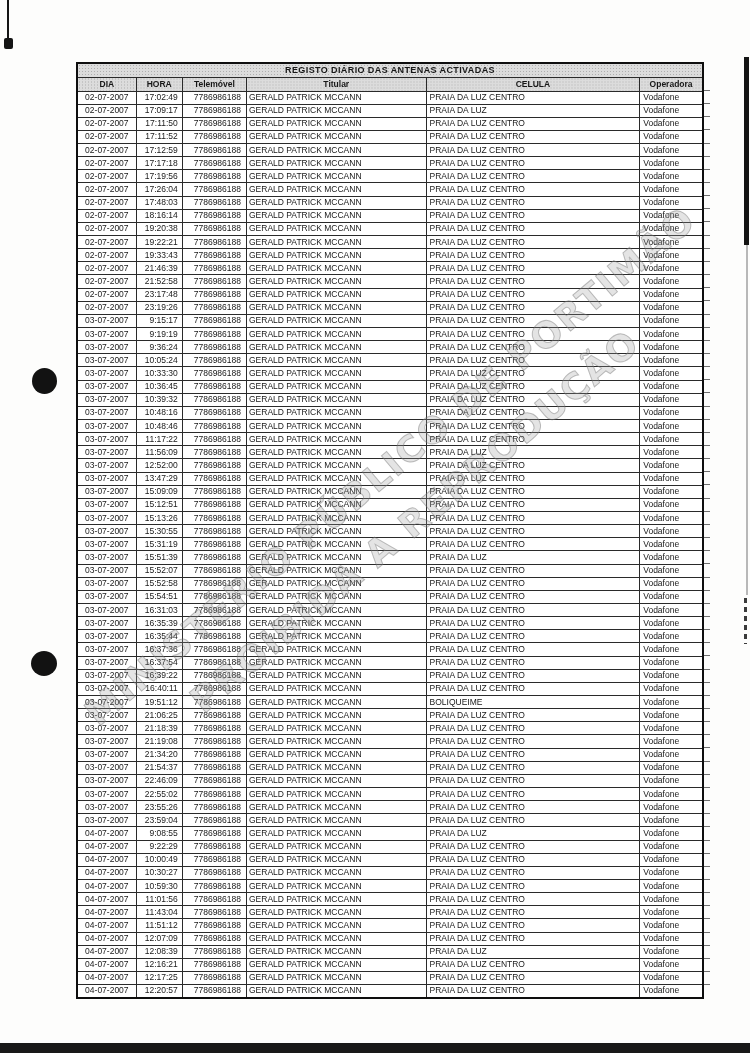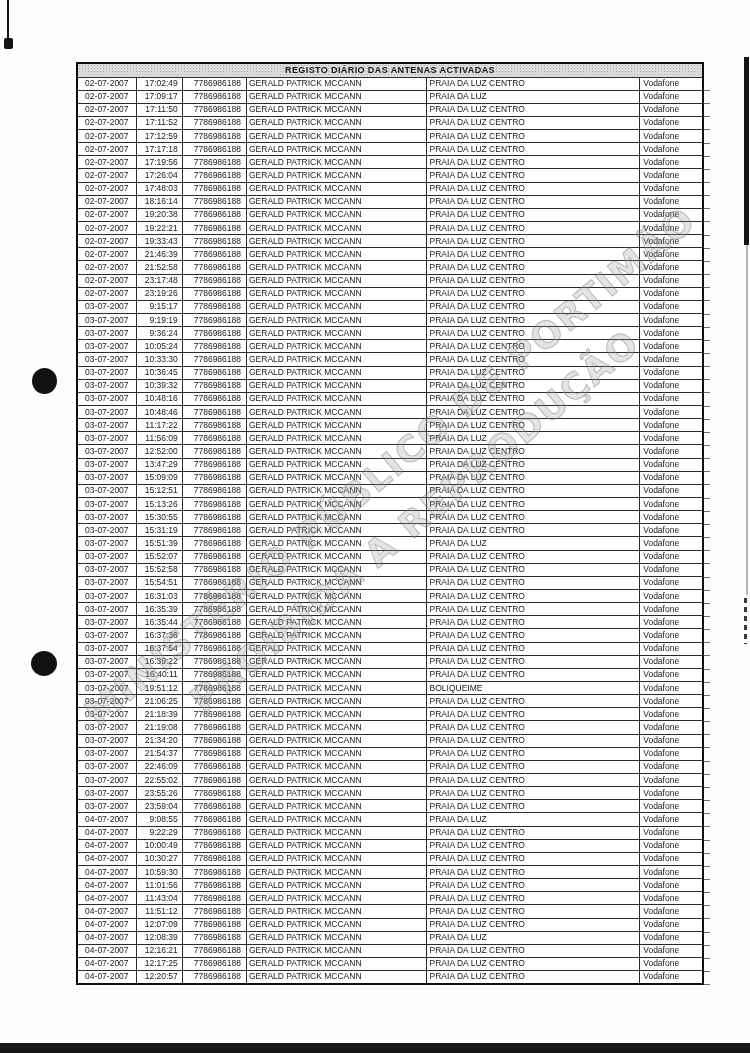--- a/index.html
+++ b/index.html
@@ -113,20 +113,28 @@
       <col style="width:46px">
       <col style="width:64px">
       <col style="width:179px">
       <col style="width:213px">
       <col style="width:63px">
     </colgroup>
     <thead>
       <tr class="title-row">
         <th class="title-cell shaded" colspan="6">REGISTO DIÁRIO DAS ANTENAS ACTIVADAS</th>
       </tr>
+      <tr class="header-row">
+        <th class="shaded">DIA</th>
+        <th class="shaded">HORA</th>
+        <th class="shaded">Telemóvel</th>
+        <th class="shaded">Titular</th>
+        <th class="shaded">CELULA</th>
+        <th class="shaded">Operadora</th>
+      </tr>
     </thead>
     <tbody>
         <tr>
           <td>02-07-2007</td>
           <td>17:02:49</td>
           <td>7786986188</td>
           <td>GERALD PATRICK MCCANN</td>
           <td>PRAIA DA LUZ CENTRO</td>
           <td>Vodafone</td>
         </tr>

